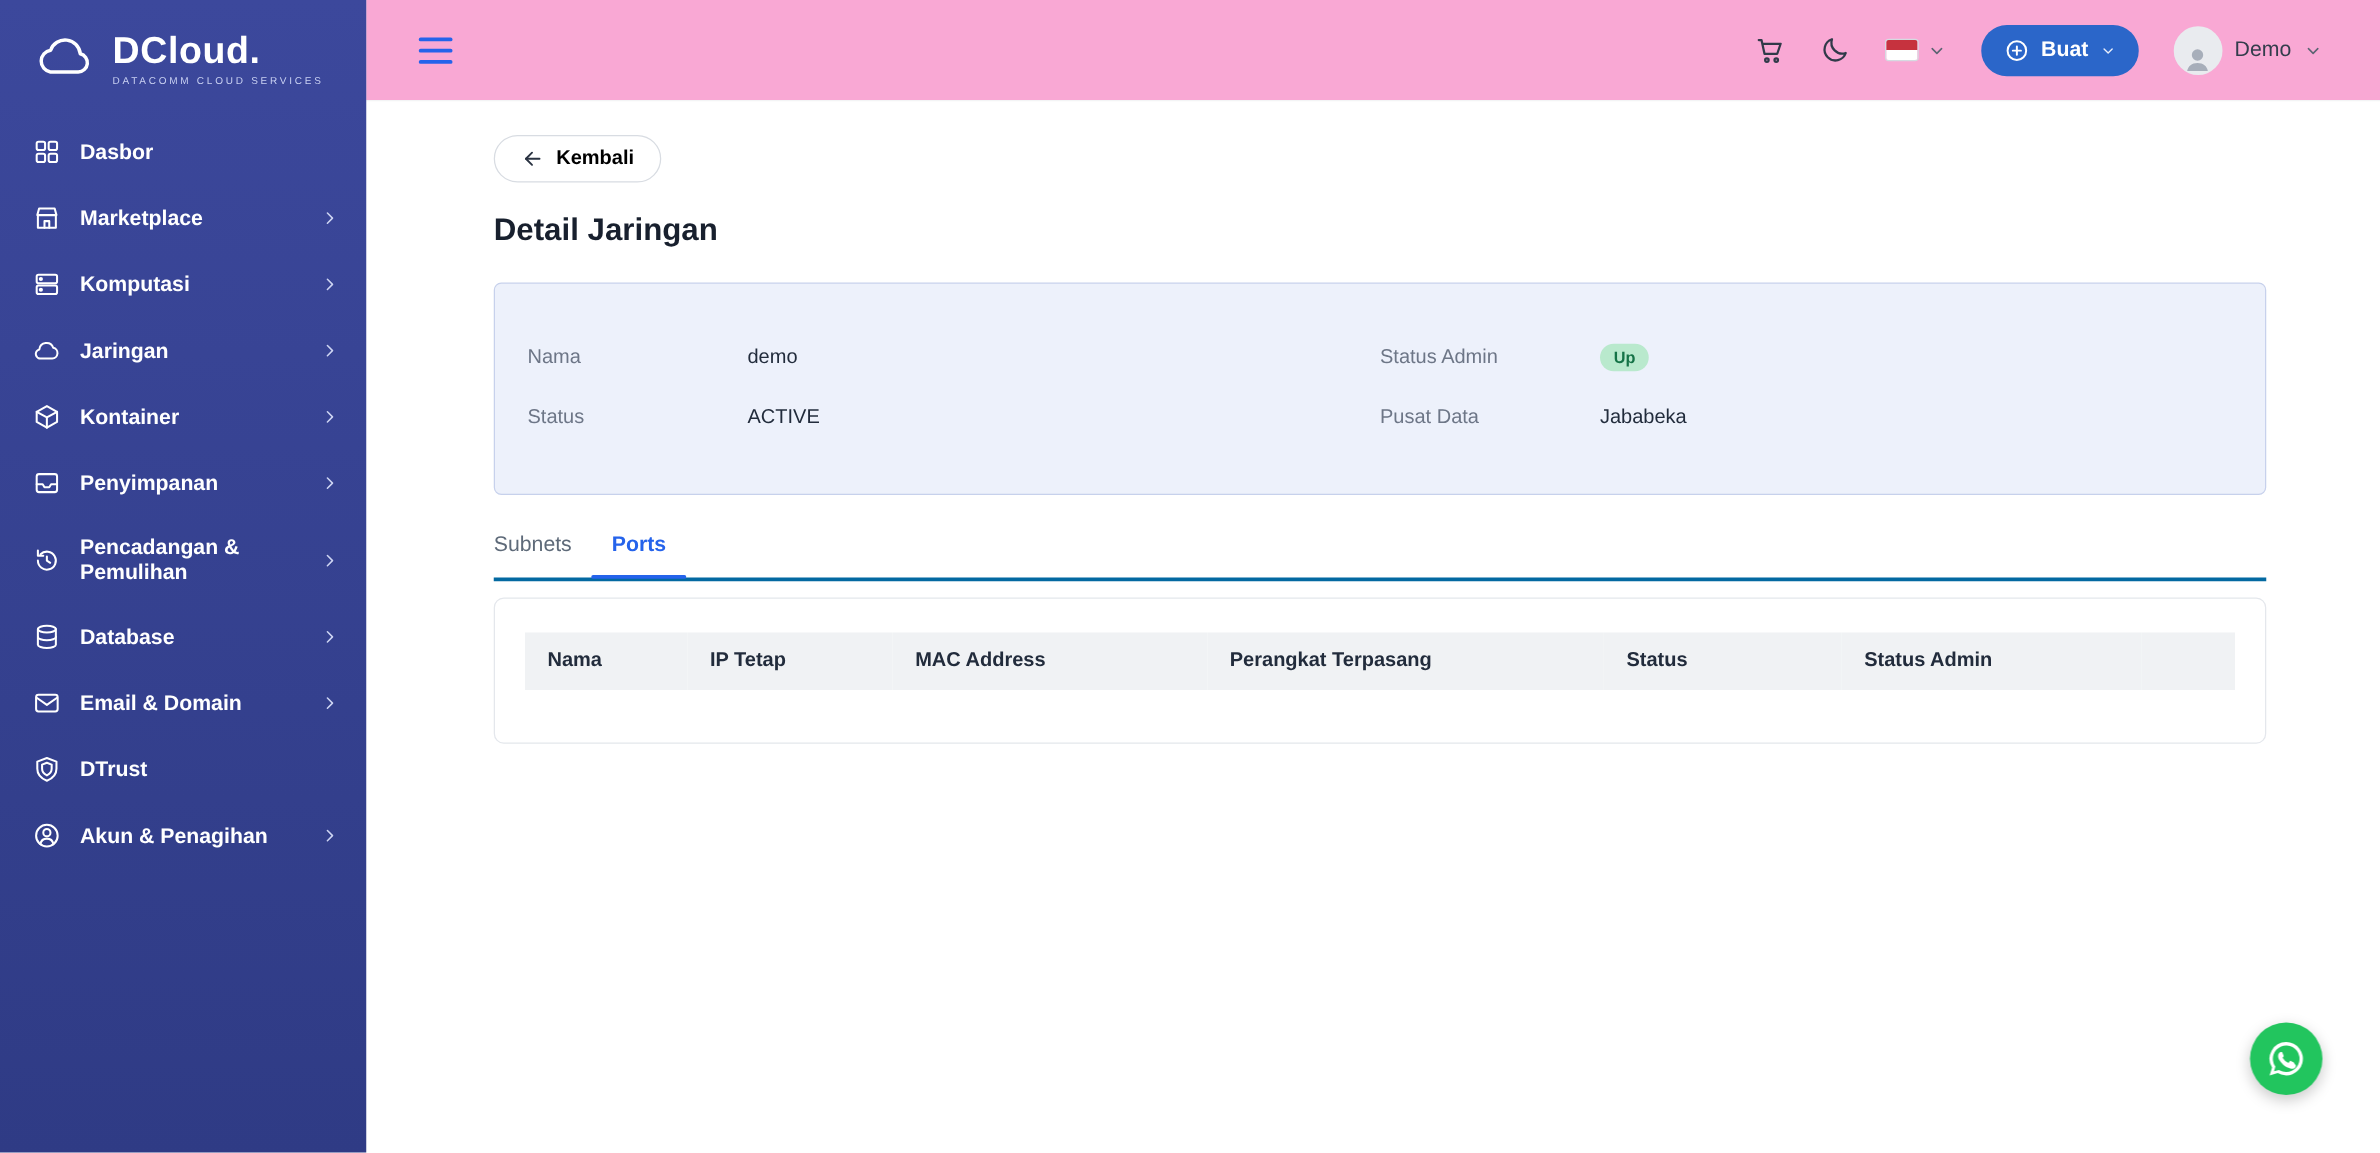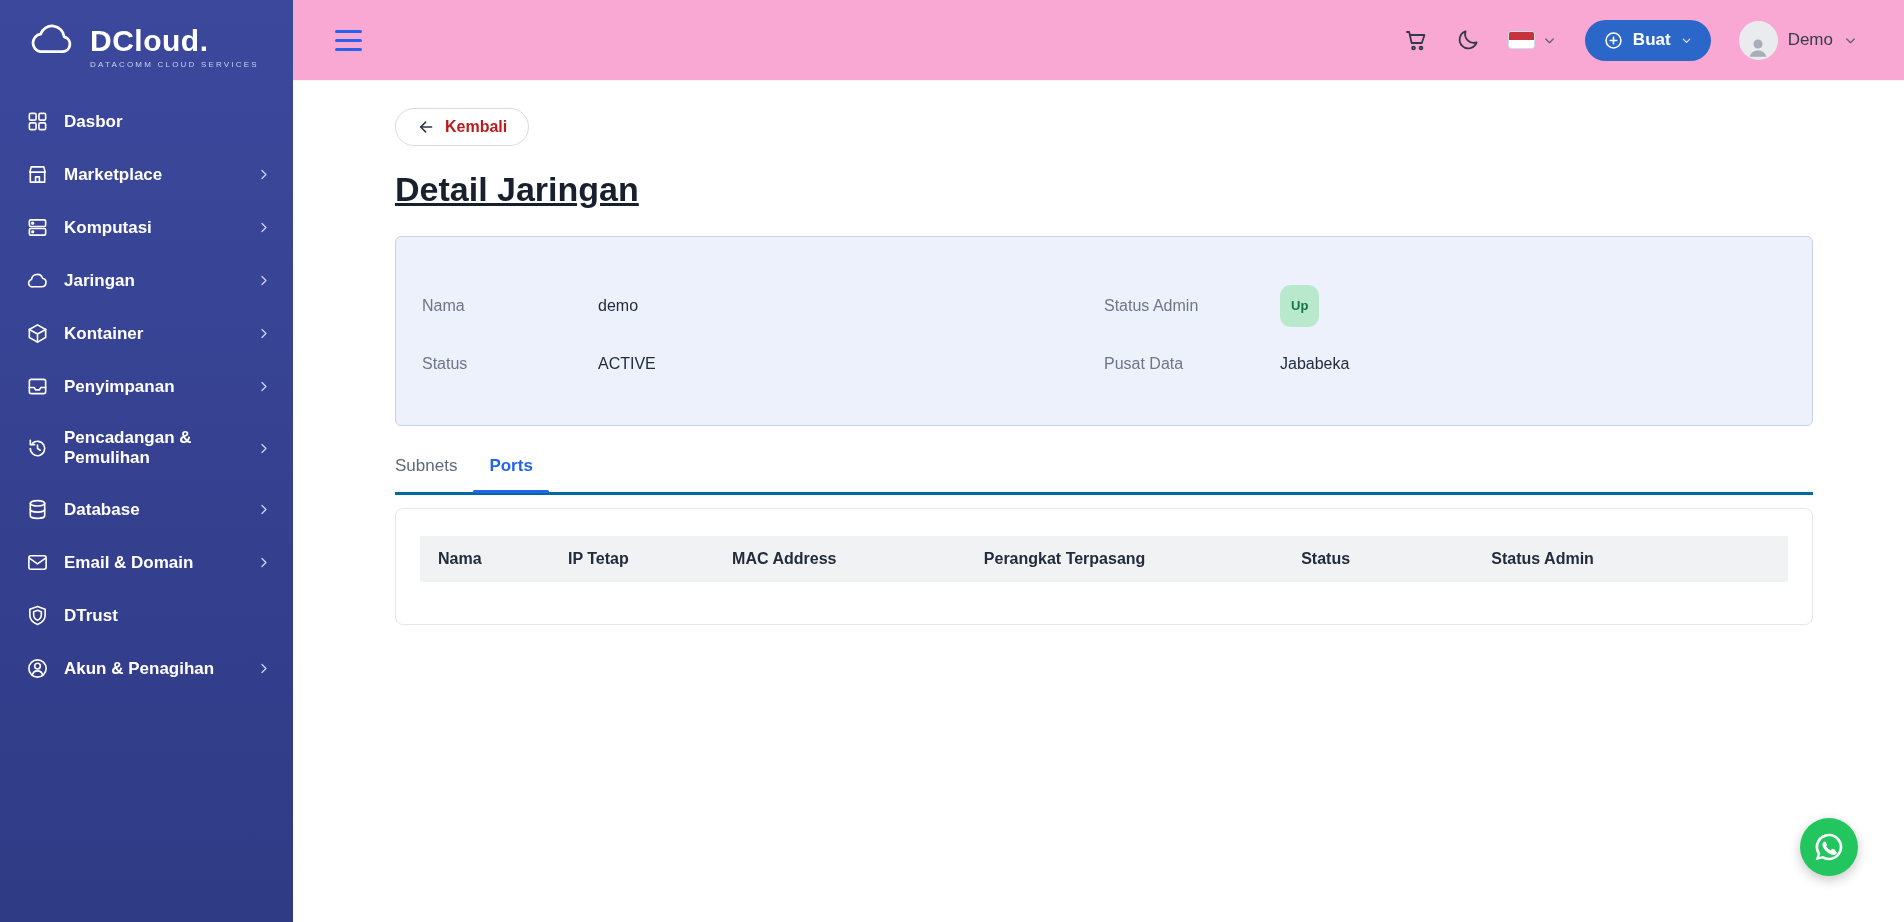--- a/index.html
+++ b/index.html
@@ -3,21 +3,21 @@
 <meta charset="utf-8">
 <style>
   * { margin:0; padding:0; box-sizing:border-box; }
   html,body { width:1904px; height:922px; overflow:hidden; background:#fff;
               font-family:"Liberation Sans", sans-serif; }
 
   
   .sidebar { position:fixed; left:0; top:0; width:293px; height:922px;
              background:linear-gradient(180deg,#3c489c 0%, #2f3b85 100%);
              color:#fff; overflow:hidden; z-index:5; }
-  .brand { display:flex; align-items:flex-start; gap:12px; padding:24px 22px 26px 26px; }
+  .brand { display:flex; align-items:center; gap:12px; padding:24px 22px 26px 26px; }
   .brand-cloud { width:52px; height:34px; stroke:#fff; fill:none; stroke-width:2.6;
                  stroke-linecap:round; stroke-linejoin:round; flex:none; }
   .brand-text { display:flex; flex-direction:column; }
   .brand-name { font-size:30px; font-weight:700; letter-spacing:.5px; }
   .brand-tagline { font-size:8px; letter-spacing:2.2px; color:#c9d1f2; margin-top:2px; }
 
   .nav-item { display:flex; align-items:center; gap:15px; padding:15px 22px 15px 26px;
               font-size:17px; font-weight:700; cursor:pointer; line-height:20px; }
   .nav-icon { width:23px; height:23px; flex:none; stroke:#fff; fill:none;
               stroke-width:1.7; stroke-linecap:round; stroke-linejoin:round; }
@@ -57,36 +57,36 @@
             display:flex; align-items:flex-end; justify-content:center; overflow:hidden; }
   .avatar svg { width:26px; height:26px; fill:#a7aeba; }
   .user-name { font-size:17px; color:#333d4c; font-family:"Liberation Sans", sans-serif; }
 
   
   .content { padding:28px 0 0 102px; width:1520px; }
   .inner { width:1418px; }
 
   .back-btn { display:inline-flex; align-items:center; gap:10px; padding:9px 21px;
               background:#fff; border:1px solid #d8dce2; border-radius:24px;
-              font-size:16px; font-weight:700; color:#b91c1c; cursor:pointer;
+              font-size:16px; font-weight:700; color:#000000; cursor:pointer;
               font-family:"Liberation Sans", sans-serif; }
   .back-arrow { width:18px; height:18px; stroke:#2a3342; fill:none; stroke-width:2;
                 stroke-linecap:round; stroke-linejoin:round; }
 
-  .page-title { margin-top:24px; font-size:34px; font-weight:700; color:#18202e;text-decoration:underline; }
+  .page-title { margin-top:24px; font-size:25px; font-weight:700; color:#18202e; }
 
   .summary-card { margin-top:27px; background:#edf1fb; border:1px solid #c7d1ec;
                   border-radius:6px; padding:48px 26px 52px;
                   display:grid; grid-template-columns:1fr 1fr; row-gap:28px; }
   .field { display:grid; grid-template-columns:176px 1fr; align-items:center; }
   .field-label { font-size:16px; color:#6d7687; }
   .field-value { font-size:16px; color:#222c3c; }
 
   .badge-up { display:inline-block; background:#b9e9cd; color:#157347; font-size:13px;
-              font-weight:600; padding:13px 11px; border-radius:11px; line-height:16px;text-align:right; }
+              font-weight:600; padding:3px 11px; border-radius:11px; line-height:16px;text-align:right; }
 
   .tabs { margin-top:30px; display:flex; border-bottom:3px solid #0369a1; }
   .tab { padding:0 16px 16px; font-size:17px; color:#5e6a79; cursor:pointer;
          background:none; border:none; font-family:"Liberation Sans", sans-serif; position:relative; }
   .tab:first-child { padding-left:0; }
   .tab.active { color:#2563eb; font-weight:700; }
   .tab.active::after { content:""; position:absolute; left:0; right:0; bottom:-1px;
                        height:3px; background:#2563eb; border-radius:2px; }
 
   .table-card { margin-top:13px; border:1px solid #e4e7ec; border-radius:8px;

